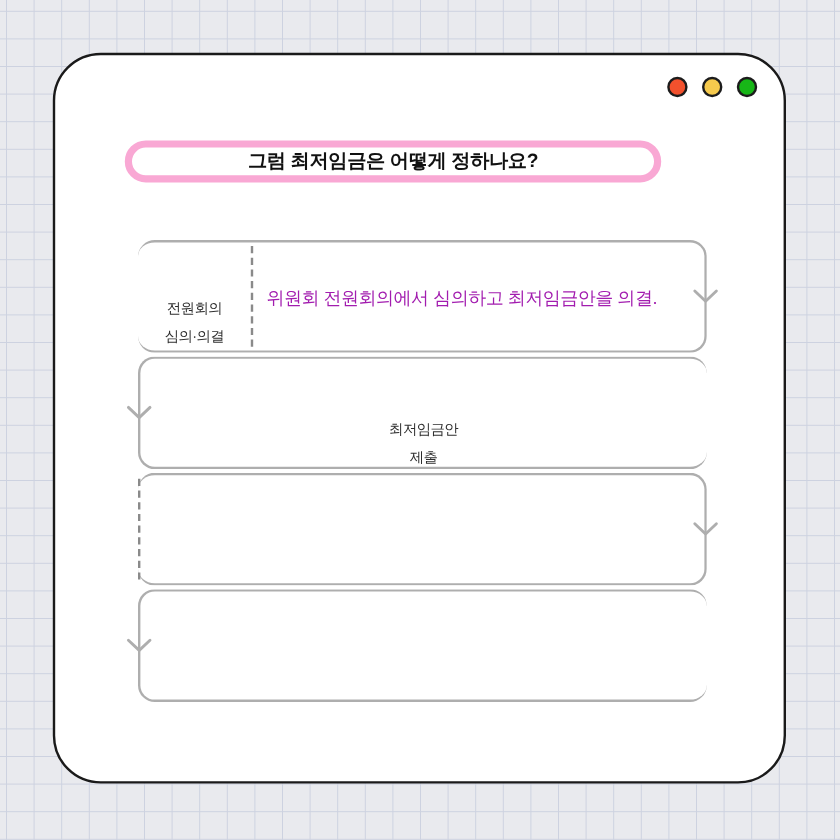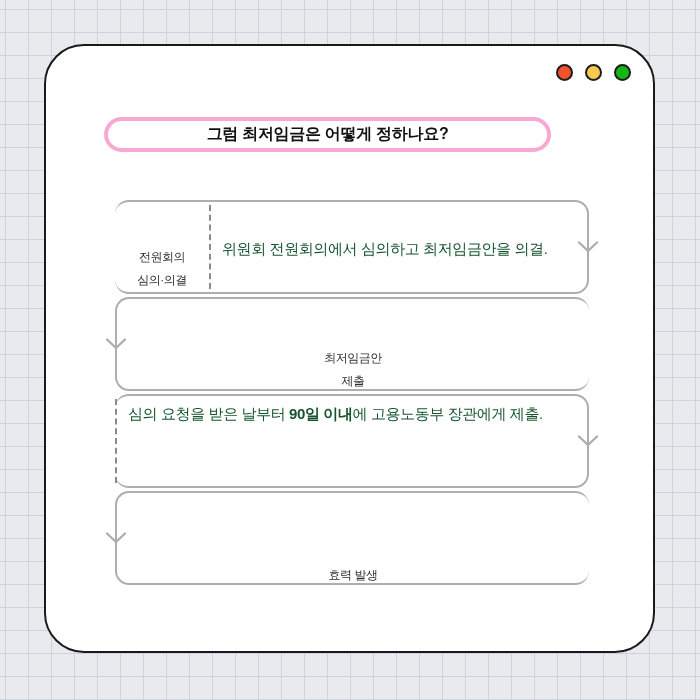--- a/index.html
+++ b/index.html
@@ -32,21 +32,21 @@
     display: flex; gap: 12px;
   }
   .light {
     width: 17px; height: 17px;
     border-radius: 50%;
     border: 2px solid #1c1c1c;
   }
   .pill {
     margin: 71px 0 0 58px;
     width: 447px; height: 35px;
-    border: 4px solid #f9a8d4;
+    border: 6px solid #f9a8d4;
     border-radius: 18px;
     display: flex; align-items: center; justify-content: center;
     font-size: 16px; font-weight: bold; color: #111111;
     letter-spacing: -0.3px;
   }
   .steps {
     margin: 48px 0 0 69px;
     width: 474px;
   }
   .step {
@@ -70,21 +70,21 @@
   }
   .step-divider {
     width: 0;
     border-left: 2px dashed #8a8a8a;
     margin: 3px 0;
   }
   .step-content {
     flex: 1;
     display: flex; flex-direction: column; justify-content: center;
     padding: 3px 8px 0 11px;
-    color: #14532d;
+    color: #a21caf;
   }
   .step-text {
     font-size: 15px; line-height: 24px;
     letter-spacing: -0.4px;
   }
   .step-subtext {
     font-size: 12px; line-height: 18px;
     letter-spacing: -0.4px;
     margin-top: 1px;
   }
@@ -127,39 +127,33 @@
           <svg class="chevron" viewBox="0 0 22 13">
             <polyline points="2,2 11,10.5 20,2" fill="none" stroke="#aeaeae" stroke-width="2.4" stroke-linecap="round" stroke-linejoin="round"></polyline>
           </svg>
         </div>
         <div class="step arrow-left">
           <div class="step-label">
             <span class="step-label-line">최저임금안</span>
             <span class="step-label-line">제출</span>
           </div>
           <div class="step-divider"></div>
-          <div class="step-content">
-            <p class="step-text"><span>심의 요청을 받은 날부터 </span><b>90일 이내</b><span>에 고용노동부 장관에게 제출.</span></p>
-          </div>
           <svg class="chevron" viewBox="0 0 22 13">
             <polyline points="2,2 11,10.5 20,2" fill="none" stroke="#aeaeae" stroke-width="2.4" stroke-linecap="round" stroke-linejoin="round"></polyline>
           </svg>
         </div>
         <div class="step arrow-right">
           <div class="step-divider"></div>
           <div class="step-content">
           </div>
           <svg class="chevron" viewBox="0 0 22 13">
             <polyline points="2,2 11,10.5 20,2" fill="none" stroke="#aeaeae" stroke-width="2.4" stroke-linecap="round" stroke-linejoin="round"></polyline>
           </svg>
         </div>
         <div class="step arrow-left">
-          <div class="step-label">
-            <span class="step-label-line">효력 발생</span>
-          </div>
           <div class="step-divider"></div>
           <svg class="chevron" viewBox="0 0 22 13">
             <polyline points="2,2 11,10.5 20,2" fill="none" stroke="#aeaeae" stroke-width="2.4" stroke-linecap="round" stroke-linejoin="round"></polyline>
           </svg>
         </div>
       </div>
 
   </div>
 </div>
 

